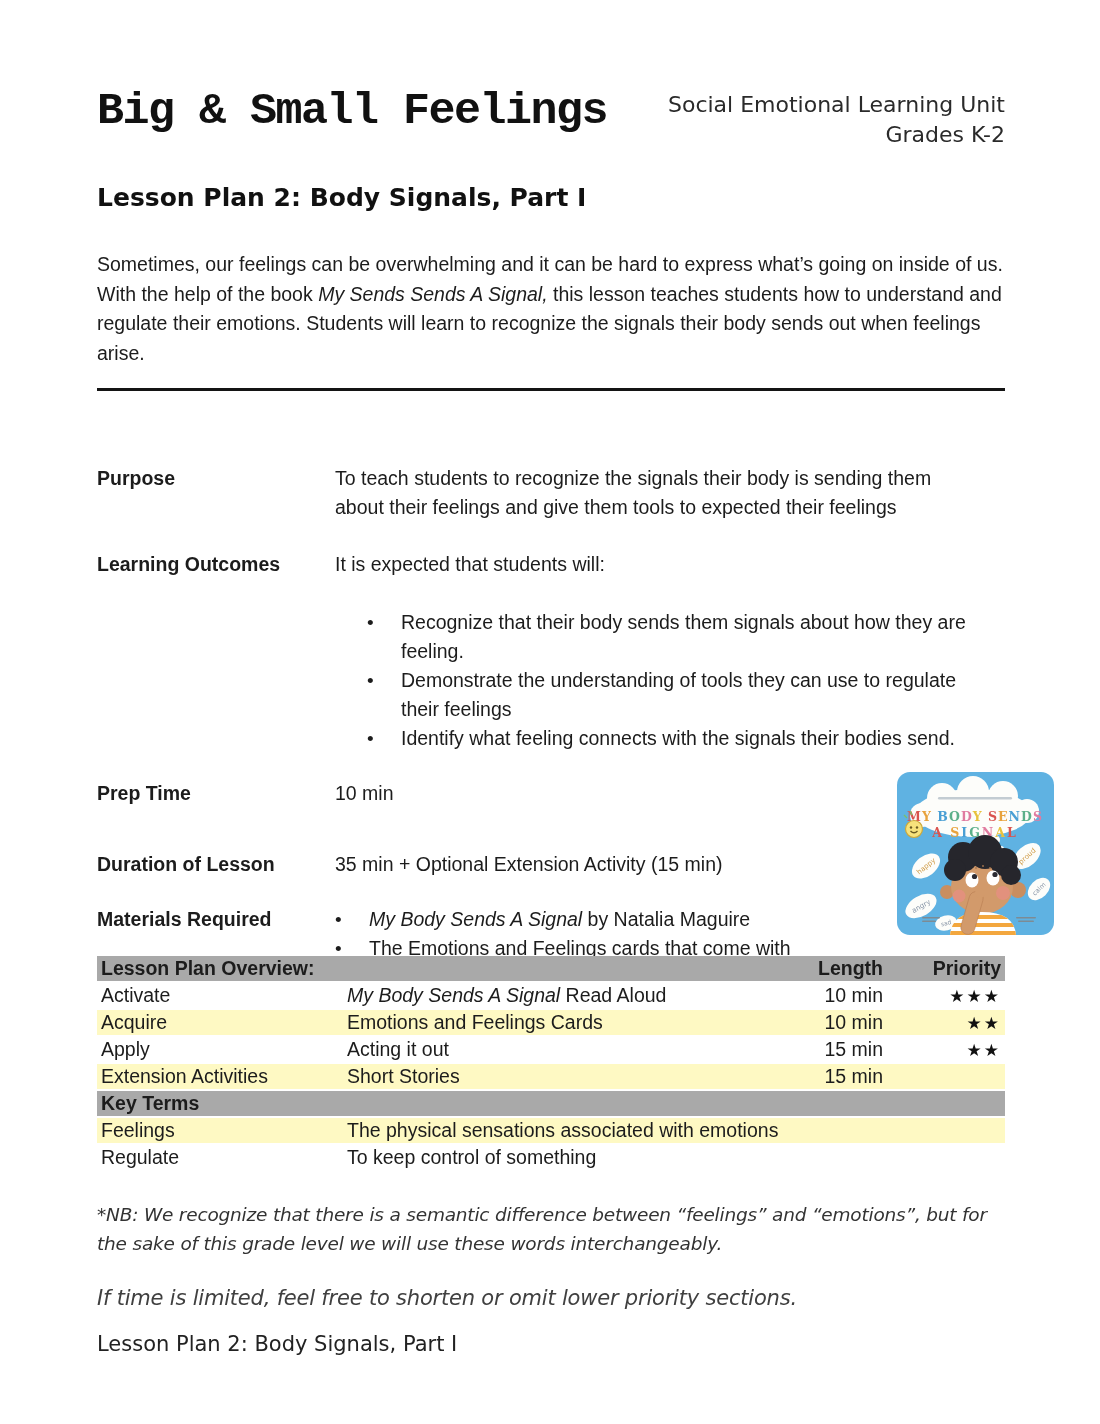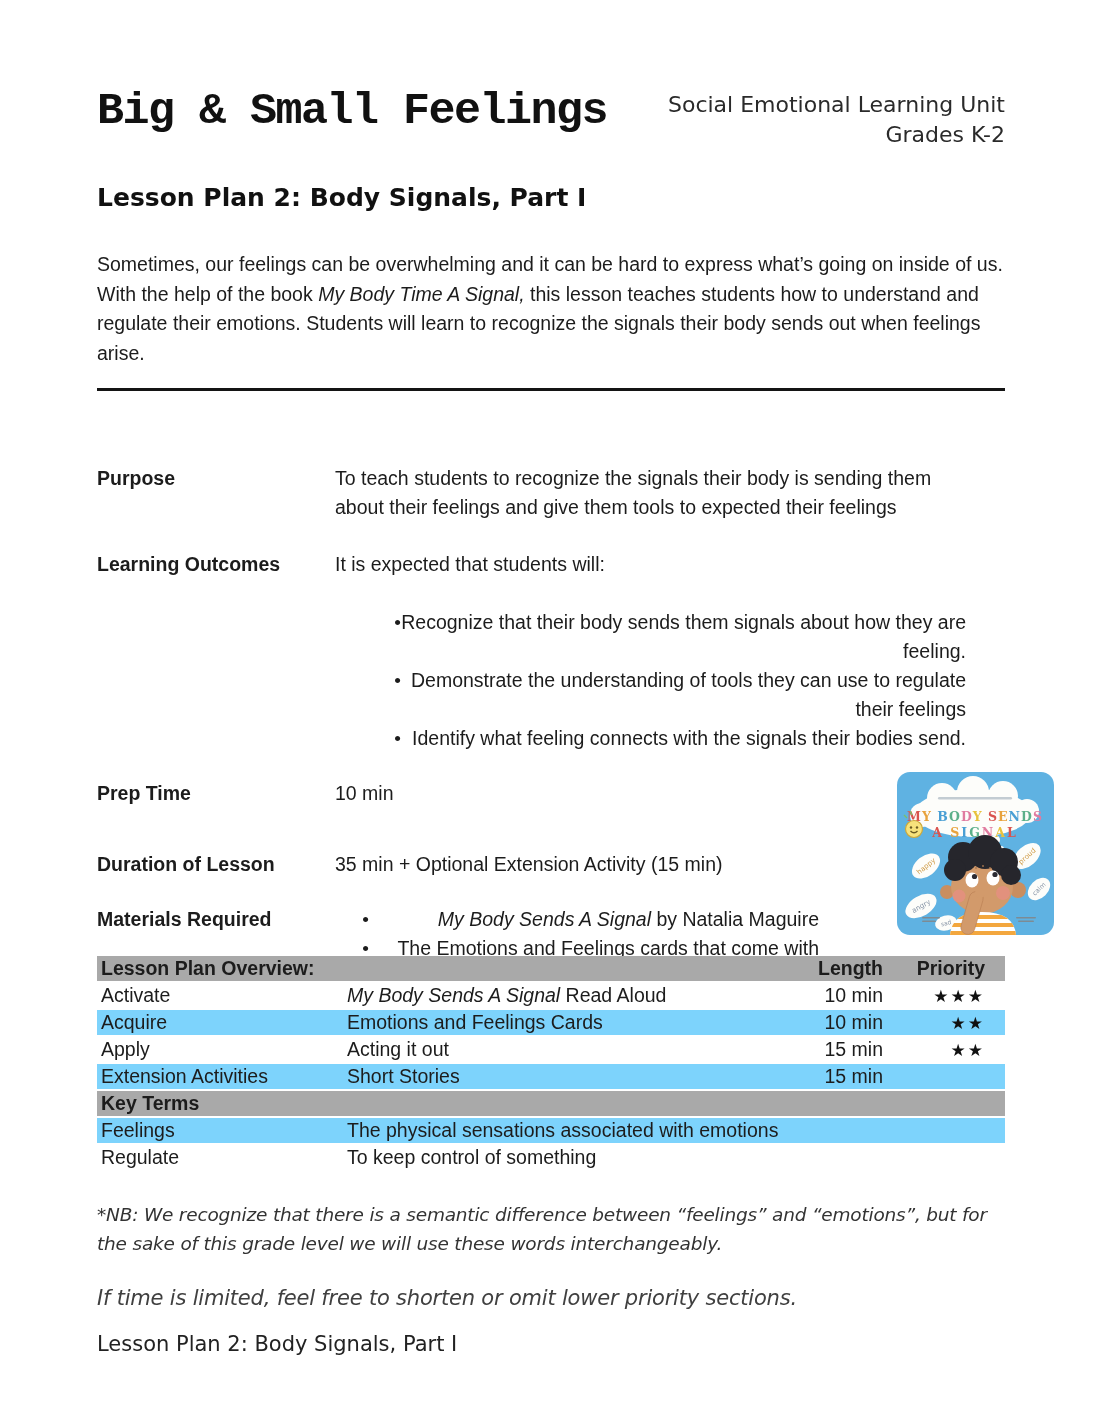--- a/index.html
+++ b/index.html
@@ -35,21 +35,21 @@
 
   
   .details { top:422px; }
   .detail-row { display:flex;margin-top:42px; }
   .detail-label {
     width:238px; flex:0 0 238px; font-weight:bold; font-size:19.5px; line-height:29px;
   }
   .detail-value { font-size:19.5px; line-height:29px; width:640px; }
 
   .outcome-bullets { margin:29px 0 0 270px; }
-  .bullet-row { display:flex; font-size:19.5px; line-height:29px;text-align:right; }
+  .bullet-row { display:flex; font-size:19.5px; line-height:29px; }
   .bullet-row .bullet-marker { width:34px; flex:0 0 34px; }
   .bullet-marker::before { content:"•"; font-size:19px; }
   .outcome-bullets .bullet-text { width:565px; }
 
   .materials-bullets { width:513px; }
   .materials-bullets .bullet-text { width:450px; }
 
   .mt28 { margin-top:28px; }
   .mt26 { margin-top:26px; }
 
@@ -57,25 +57,25 @@
   .book-cover { position:absolute; left:896px; top:771px; width:159px; height:165px; }
 
   
   .overview-table { top:956px; }
   table { width:908px; border-collapse:separate; border-spacing:0; table-layout:fixed; }
   col.c1 { width:250px; } col.c2 { width:440px; } col.c3 { width:100px; } col.c4 { width:118px; }
   td, th { font-size:19.5px; padding:1px 0 1px 0; height:27px; vertical-align:middle;
            border-bottom:2px solid #fff; overflow:hidden; white-space:nowrap; }
   th { text-align:left; font-weight:bold; }
   .row-dark  { background:#a9a9a9; }
-  .row-gray  { background:#7dd3fc; }
+  .row-gray  { background:#fef9c3; }
   .row-white { background:#ffffff; }
   .cell-first { padding-left:4px; }
   .cell-length { text-align:right; padding-right:4px; }
-  .cell-priority { text-align:right; padding-right:20px; }
+  .cell-priority { text-align:right; padding-right:4px; }
   .stars { font-family:"DejaVu Sans", sans-serif; font-size:17px; letter-spacing:2px; color:#111; }
 
   
   .nb-note {
     top:1200px; font-family:"DejaVu Sans", sans-serif; font-style:italic;
     font-size:18.5px; line-height:29px; color:#333; letter-spacing:-0.2px;
   }
   .time-note {
     top:1286px; font-family:"DejaVu Sans", sans-serif; font-style:italic;
     font-size:21px; color:#404040; letter-spacing:-0.2px;
@@ -94,21 +94,21 @@
     <div class="main-title">Big &amp; Small Feelings</div>
     <div class="unit-block">
       <div>Social Emotional Learning Unit</div>
       <div>Grades K-2</div>
     </div>
   </div>
 
   <div class="content lesson-heading abs">Lesson Plan 2: Body Signals, Part I</div>
 
   <div class="content intro abs">
-    <span>Sometimes, our feelings can be overwhelming and it can be hard to express what’s going on inside of us. With the help of the book </span><i>My Body Time A Signal,</i><span> this lesson teaches students how to understand and regulate their emotions. Students will learn to recognize the signals their body sends out when feelings arise.</span>
+    <span>Sometimes, our feelings can be overwhelming and it can be hard to express what’s going on inside of us. With the help of the book </span><i>My Sends Sends A Signal,</i><span> this lesson teaches students how to understand and regulate their emotions. Students will learn to recognize the signals their body sends out when feelings arise.</span>
   </div>
 
   <div class="content divider abs"></div>
 
   <div class="content details abs">
 
     <div class="detail-row">
       <div class="detail-label">Purpose</div>
       <div class="detail-value">To teach students to recognize the signals their body is sending them about their feelings and give them tools to expected their feelings</div>
     </div>

